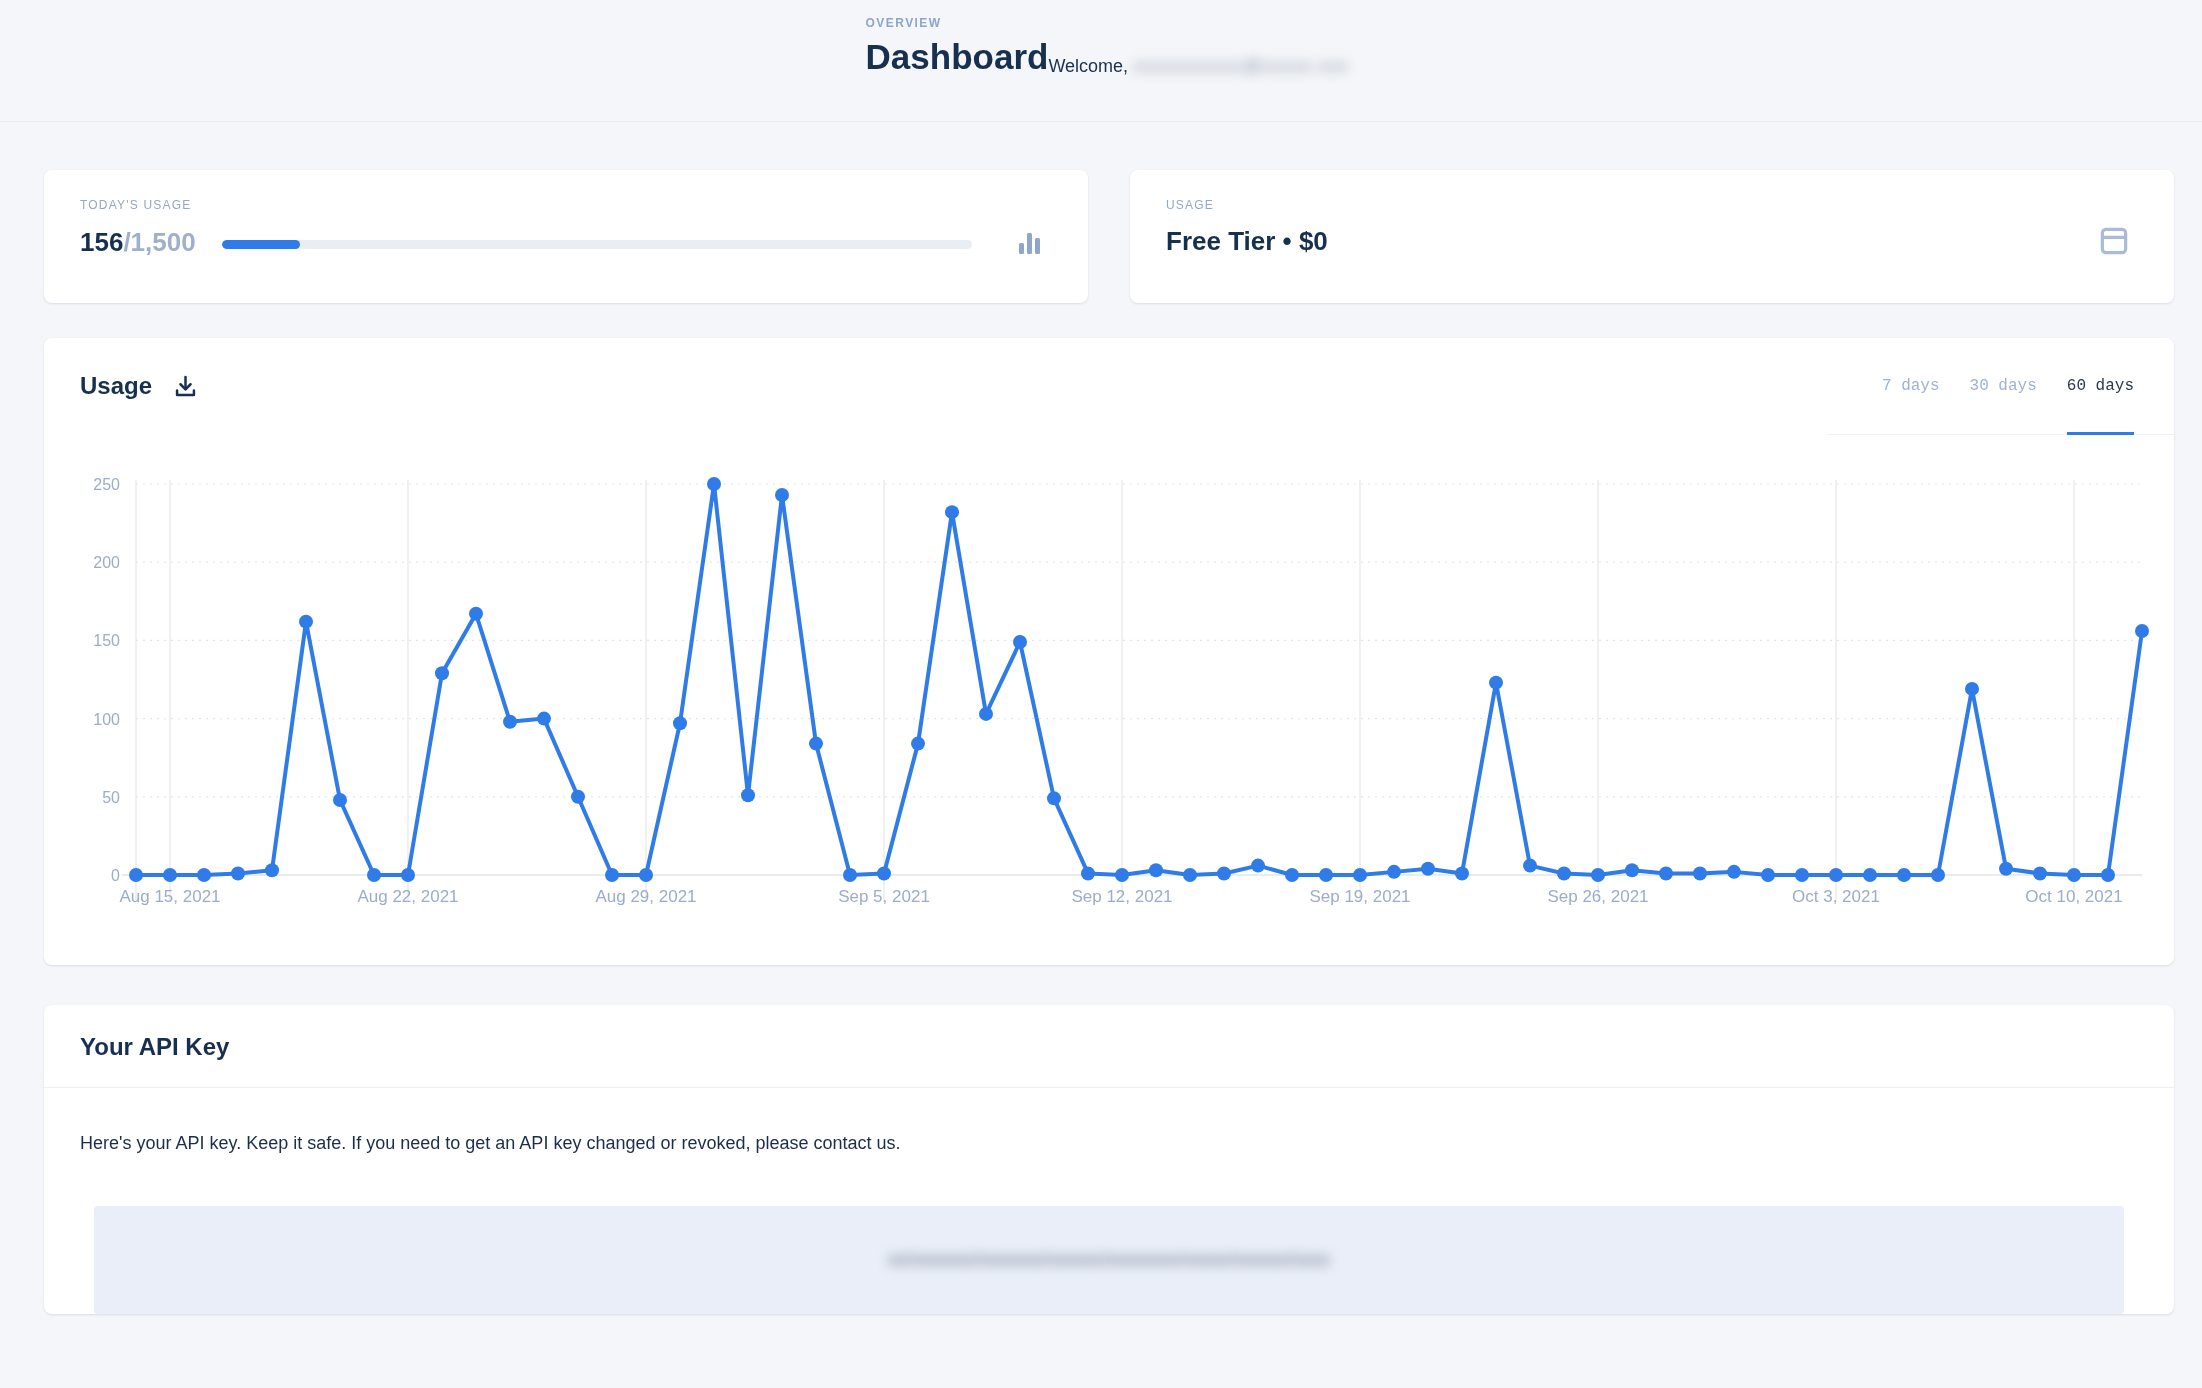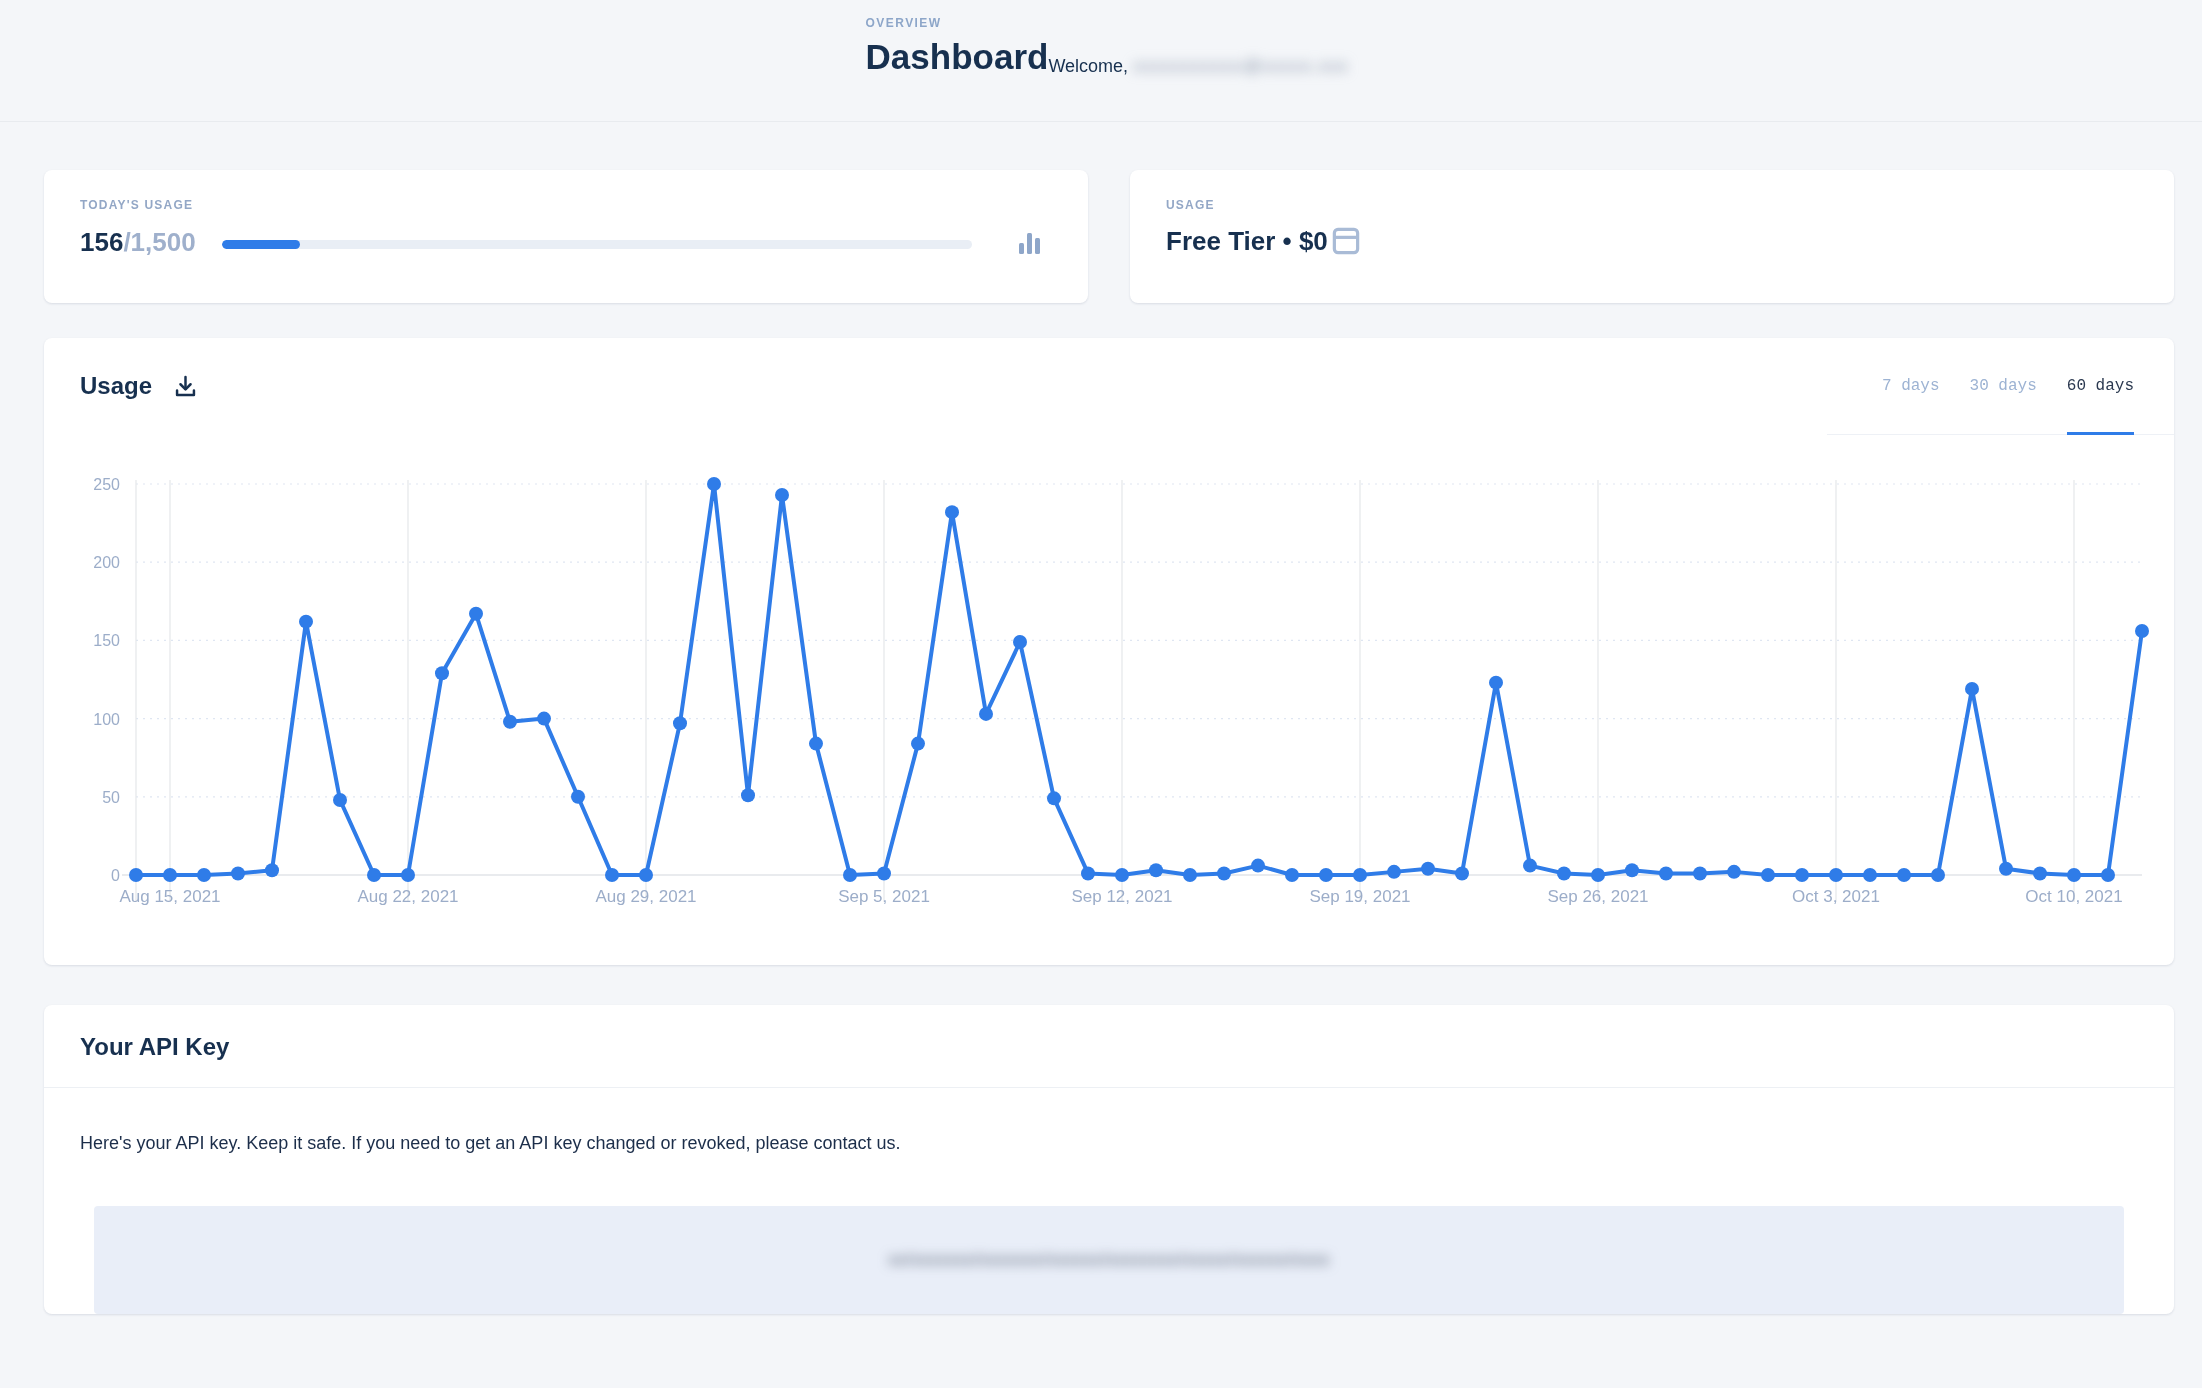--- a/index.html
+++ b/index.html
@@ -26,33 +26,33 @@
     font-size: 18px; letter-spacing: 1px; vertical-align: bottom;
     max-width: 250px; overflow: hidden;
   }
   .card {
     background: #ffffff; border-radius: 8px;
     box-shadow: 0 1px 3px rgba(25,45,85,0.07), 0 1px 2px rgba(25,45,85,0.05);
   }
   .stat-row { display: flex; gap: 42px; margin: 48px 28px 0 44px; }
   .stat-card { flex: 1; height: 133px; padding: 28px 42px 0 36px; }
   .card-label {
-    font-size: 12px; font-weight: bold; letter-spacing: 0.1em;
+    font-size: 12px; font-weight: normal; letter-spacing: 0.1em;
     color: #93a7c6; margin-bottom: 13px;
   }
   .stat-line { display: flex; align-items: center; }
   .stat-strong { font-size: 26px; font-weight: bold; color: #17304f; white-space: nowrap; }
   .stat-muted  { font-size: 26px; font-weight: 600; color: #9fb0cc; white-space: nowrap; }
   .progress {
     flex: 1; height: 9px; border-radius: 5px; background: #e9eef5;
     margin: 4px 0 0 26px; overflow: hidden;
   }
   .progress-fill { height: 100%; border-radius: 5px; background: #2f7ce8; width: 10%; }
   .stat-icon { margin-left: 40px; color: #8ea6c9; display: flex; align-items: center; }
-  .plan-value-row { display: flex; align-items: center; }
+  .plan-value-row { display: flex; align-items: center; justify-content: space-between; }
   .plan-icon { color: #a9bbd6; display: flex; align-items: center; }
 
   .chart-card { margin: 35px 28px 0 44px; height: 627px; }
   .chart-header {
     display: flex; justify-content: space-between; align-items: center;
     padding: 34px 40px 32px 36px;
   }
   .chart-title-wrap { display: flex; align-items: center; gap: 20px; }
   .chart-title { font-size: 24px; font-weight: 600; color: #17304f; }
   .download-btn { color: #17304f; display: flex; align-items: center; cursor: pointer; background: none; border: none; }

